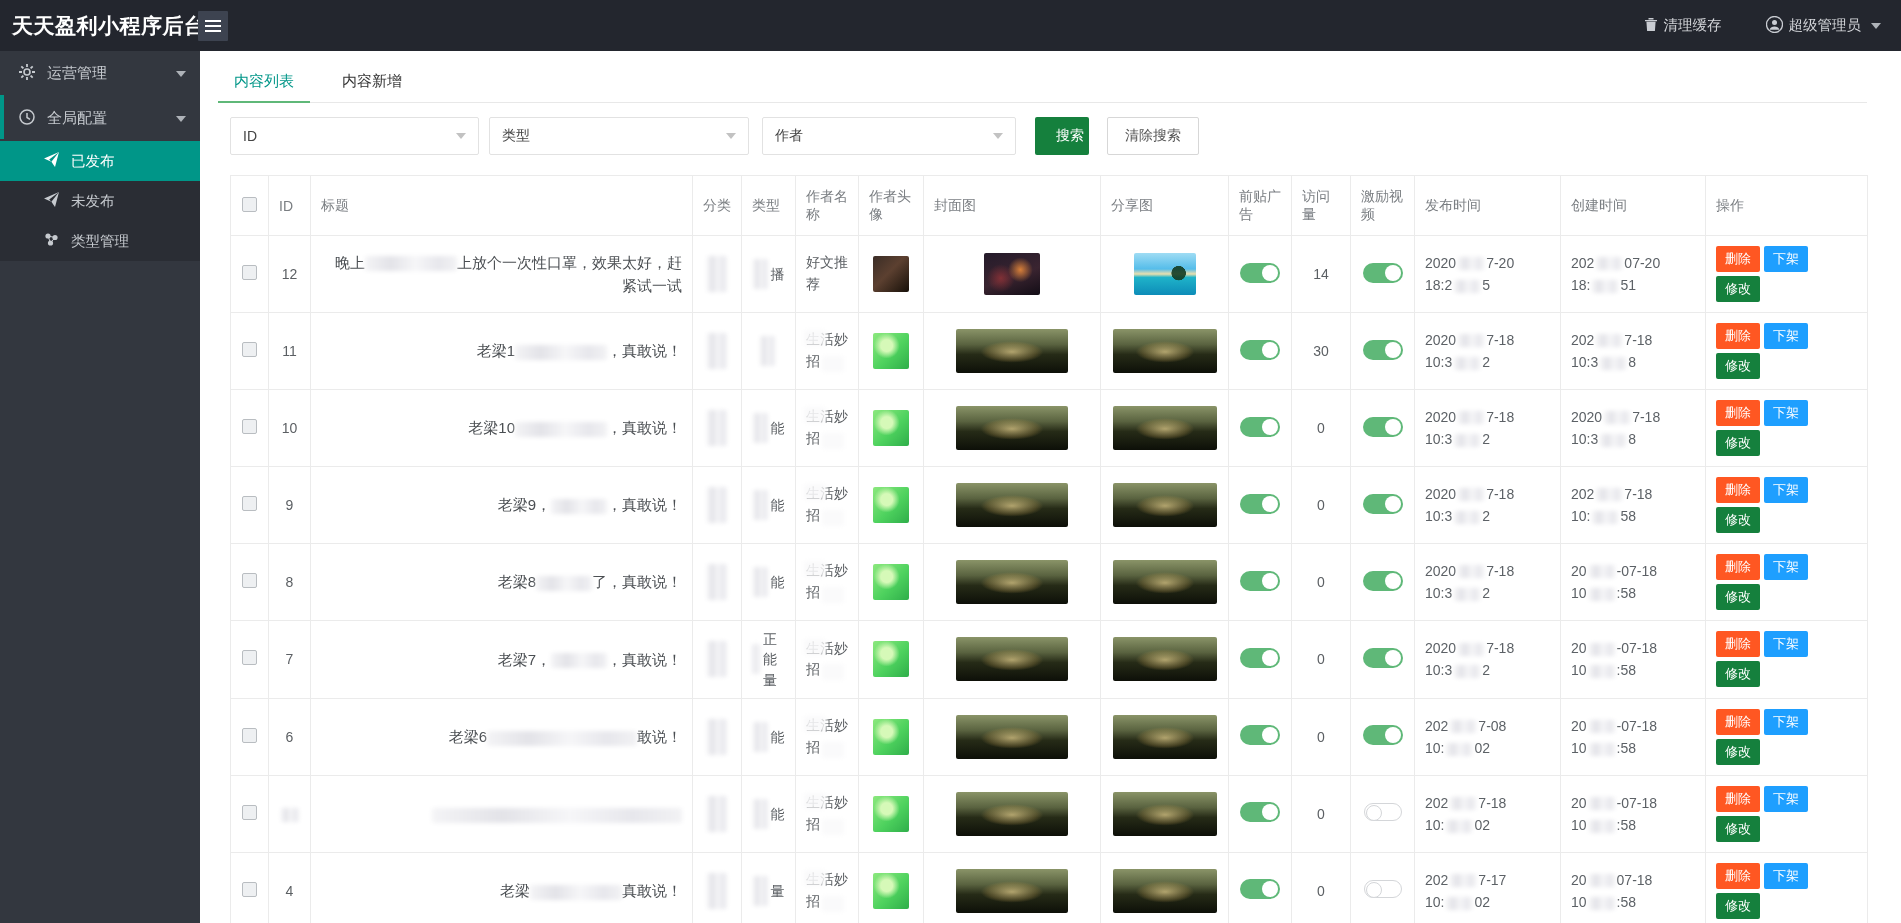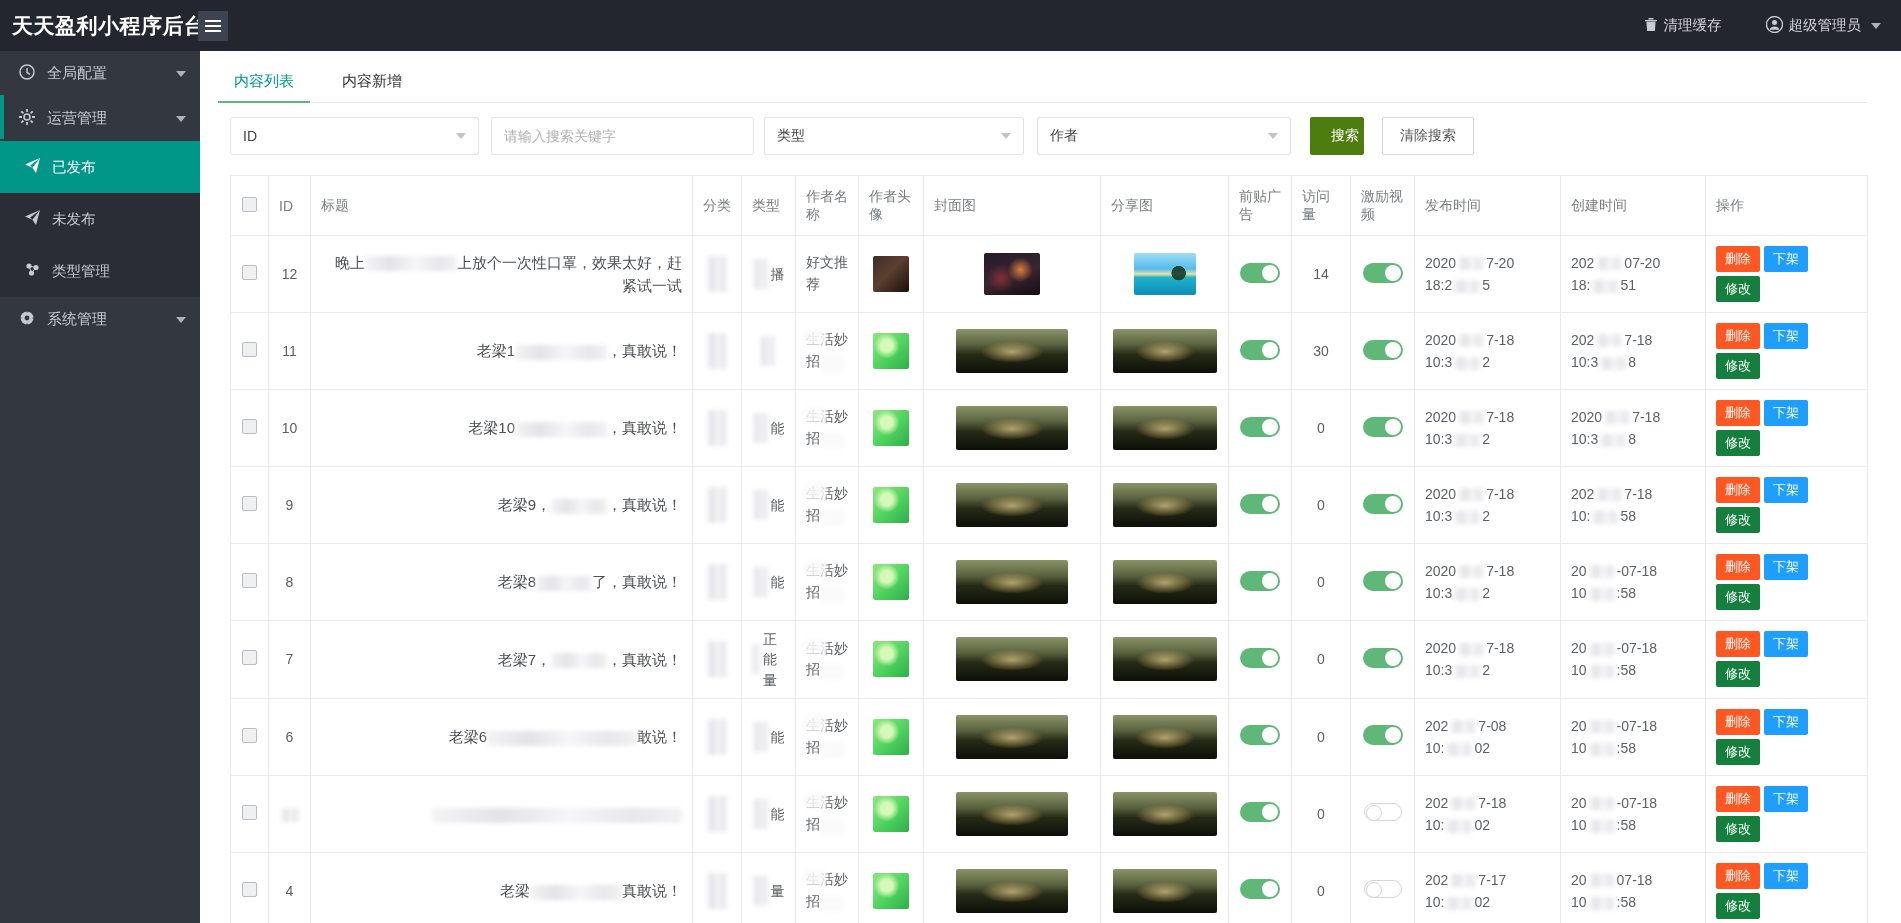--- a/index.html
+++ b/index.html
@@ -17,39 +17,39 @@
   .caret-up   { width:0; height:0; border-left:5px solid transparent; border-right:5px solid transparent; border-bottom:6px solid #aeb2b8; }
 
   
   .layout { display:flex; height:872px; }
   .sidebar { width:200px; flex-shrink:0; background:#33373F; position:relative; }
   .accent-stripe { position:absolute; left:0; top:44px; width:4px; height:44px; background:#009688; }
   .s-item { height:45px; display:flex; align-items:center; padding:0 14px 0 19px; color:#c6cacf; font-size:15px; cursor:pointer; }
   .s-item svg, .sub-item svg { margin-right:12px; flex-shrink:0; }
   .s-item .caret-down, .s-item .caret-up { margin-left:auto; }
   .submenu { background:#2A2D34; }
-  .sub-item { height:52px; display:flex; align-items:center; padding-left:25px; color:#c6cacf; font-size:14.5px; cursor:pointer; }
+  .sub-item { height:40px; display:flex; align-items:center; padding-left:44px; color:#c6cacf; font-size:14.5px; cursor:pointer; }
   .sub-item.active { background:#009688; color:#fff; }
   .sub-item.active svg path, .sub-item.active svg circle { fill:#fff; }
 
   
   .main { flex:1; background:#fff; padding:10px 34px 0 30px; overflow:hidden;border-radius:16px; }
   .tabbar { display:flex; gap:40px; border-bottom:1px solid #e8e8e8; height:42px; }
   .tab { display:flex; align-items:center; font-size:15px; color:#333; position:relative; cursor:pointer; padding:0 4px; }
   .tab.active { color:#009688; }
   .tab.active::after { content:""; position:absolute; left:-12px; right:-12px; bottom:-1px; height:2px; background:#5FB878; }
 
   .filters { display:flex; align-items:center; margin-top:14px; }
   .sel { height:38px; border:1px solid #e2e2e2; border-radius:2px; background:#fff; display:flex; align-items:center; padding:0 12px; font-size:14px; color:#444; cursor:pointer; }
   .sel .sel-caret { margin-left:auto; width:0; height:0; border-left:5px solid transparent; border-right:5px solid transparent; border-top:6px solid #c2c2c2; }
   .sel1 { width:249px; } .sel2 { width:260px; margin-left:10px; } .sel3 { width:254px; margin-left:13px; }
   .kw { width:263px; height:38px; border:1px solid #e2e2e2; border-radius:2px; margin-left:12px; padding:0 12px; font-size:14px; color:#333; font-family:inherit; }
   .kw::placeholder { color:#b0b0b0; }
   .btn { height:38px; border-radius:2px; font-size:14px; cursor:pointer; font-family:inherit; }
-  .btn-search { width:54px; margin-left:19px; background:#4d7c0f; border:none; color:#fff;padding-left:16px; }
+  .btn-search { width:54px; margin-left:19px; background:#15803d; border:none; color:#fff;padding-left:16px; }
   .btn-clear  { width:92px; margin-left:18px; background:#fff; border:1px solid #d7d7d7; color:#555; }
 
   
   .table-wrap { margin-top:20px; }
   table { border-collapse:collapse; table-layout:fixed; width:1637px; font-size:14px; color:#5b5f63; }
   th,td { border:1px solid #ebebeb; padding:8px 10px; vertical-align:middle; }
   th { font-weight:normal; color:#7a7e82; height:60px; text-align:left; }
   td { height:64px; }
   .c-center { text-align:center; }
   td.title-cell { font-size:15px; color:#4a4e52; line-height:1.55; padding-left:18px;text-align:right; }
@@ -141,38 +141,38 @@
   </div>
 
   <div class="layout">
 
     <div class="sidebar">
       <div class="accent-stripe"></div>
 
       <div class="s-item">
         <span>
           <svg width="16" height="16" viewBox="0 0 16 16">
-              <circle cx="8" cy="8" r="7" fill="none" stroke="#c6cacf" stroke-width="1.5"></circle>
-              <path d="M8 4v4.5l3 1.8" fill="none" stroke="#c6cacf" stroke-width="1.5"></path>
-            </svg>
-        </span>
-        <span>全局配置</span>
-        <span class="caret-down"></span>
-      </div>
-
-      <div class="s-item">
-        <span>
-          <svg width="16" height="16" viewBox="0 0 16 16">
               <circle cx="8" cy="8" r="3" fill="none" stroke="#c6cacf" stroke-width="1.6"></circle>
               <g stroke="#c6cacf" stroke-width="1.8">
                 <path d="M8 0v3M8 13v3M0 8h3M13 8h3M2.3 2.3l2.1 2.1M11.6 11.6l2.1 2.1M13.7 2.3l-2.1 2.1M4.4 11.6l-2.1 2.1"></path>
               </g>
             </svg>
         </span>
         <span>运营管理</span>
+        <span class="caret-down"></span>
+      </div>
+
+      <div class="s-item">
+        <span>
+          <svg width="16" height="16" viewBox="0 0 16 16">
+              <circle cx="8" cy="8" r="7" fill="none" stroke="#c6cacf" stroke-width="1.5"></circle>
+              <path d="M8 4v4.5l3 1.8" fill="none" stroke="#c6cacf" stroke-width="1.5"></path>
+            </svg>
+        </span>
+        <span>全局配置</span>
         <span class="caret-down"></span>
       </div>
 
 
       <div class="submenu">
         <div class="sub-item active">
           <span>
             <svg width="15" height="15" viewBox="0 0 15 15">
                 <path d="M0 6.5L15 0l-4 15-3.6-5.2L0 6.5zM7.4 9.8L15 0 5.2 7.6z" fill="#fff"></path>
               </svg>
@@ -193,47 +193,33 @@
                 <circle cx="4" cy="4" r="2.6" fill="#c6cacf"></circle>
                 <circle cx="11" cy="5.5" r="2.6" fill="#c6cacf"></circle>
                 <circle cx="6.5" cy="11" r="2.6" fill="#c6cacf"></circle>
                 <path d="M4 4l7 1.5-4.5 5.5z" fill="none" stroke="#c6cacf"></path>
               </svg>
           </span>
           <span>类型管理</span>
         </div>
       </div>
 
-      <div class="s-item">
-        <span>
-          <svg width="16" height="16" viewBox="0 0 16 16">
-              <circle cx="8" cy="8" r="6.5" fill="#c6cacf"></circle>
-              <circle cx="8" cy="8" r="2.4" fill="#33373F"></circle>
-              <g stroke="#33373F" stroke-width="1.2">
-                <path d="M8 0v2.5M8 13.5V16M0 8h2.5M13.5 8H16"></path>
-              </g>
-            </svg>
-        </span>
-        <span>系统管理</span>
-        <span class="caret-down"></span>
-      </div>
     </div>
 
     <div class="main">
       <div class="tabbar">
         <div class="tab active">内容列表</div>
         <div class="tab">内容新增</div>
       </div>
 
       <div class="filters">
         <div class="sel sel1">
           <span>ID</span>
           <span class="sel-caret"></span>
         </div>
-        <input class="kw" placeholder="请输入搜索关键字" style="">
         <div class="sel sel2">
           <span>类型</span>
           <span class="sel-caret"></span>
         </div>
         <div class="sel sel3">
           <span>作者</span>
           <span class="sel-caret"></span>
         </div>
         <button class="btn btn-search">搜索</button>
         <button class="btn btn-clear">清除搜索</button>

